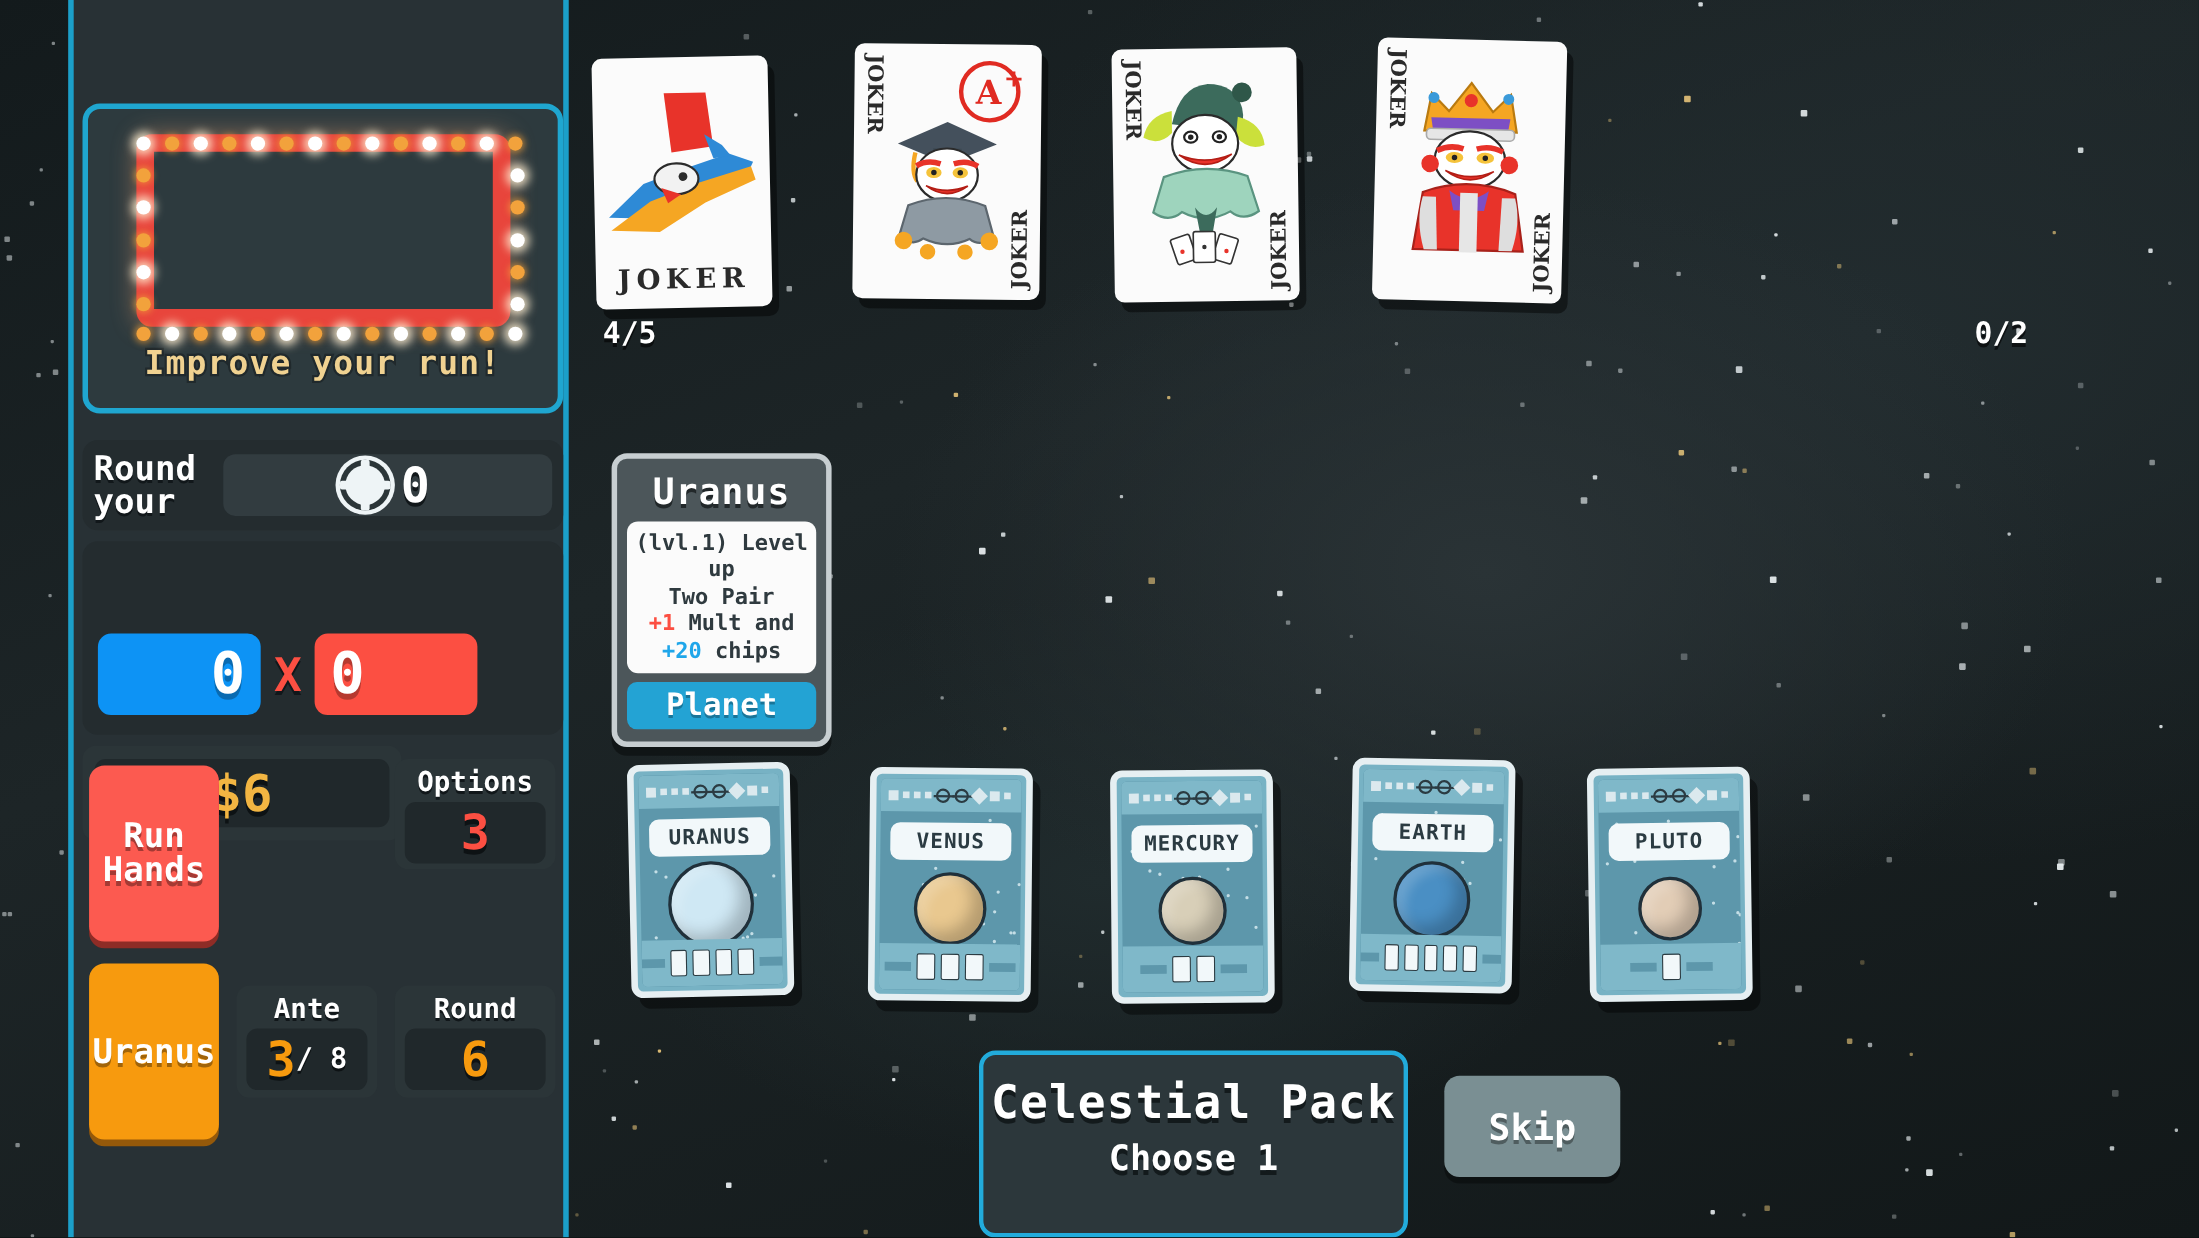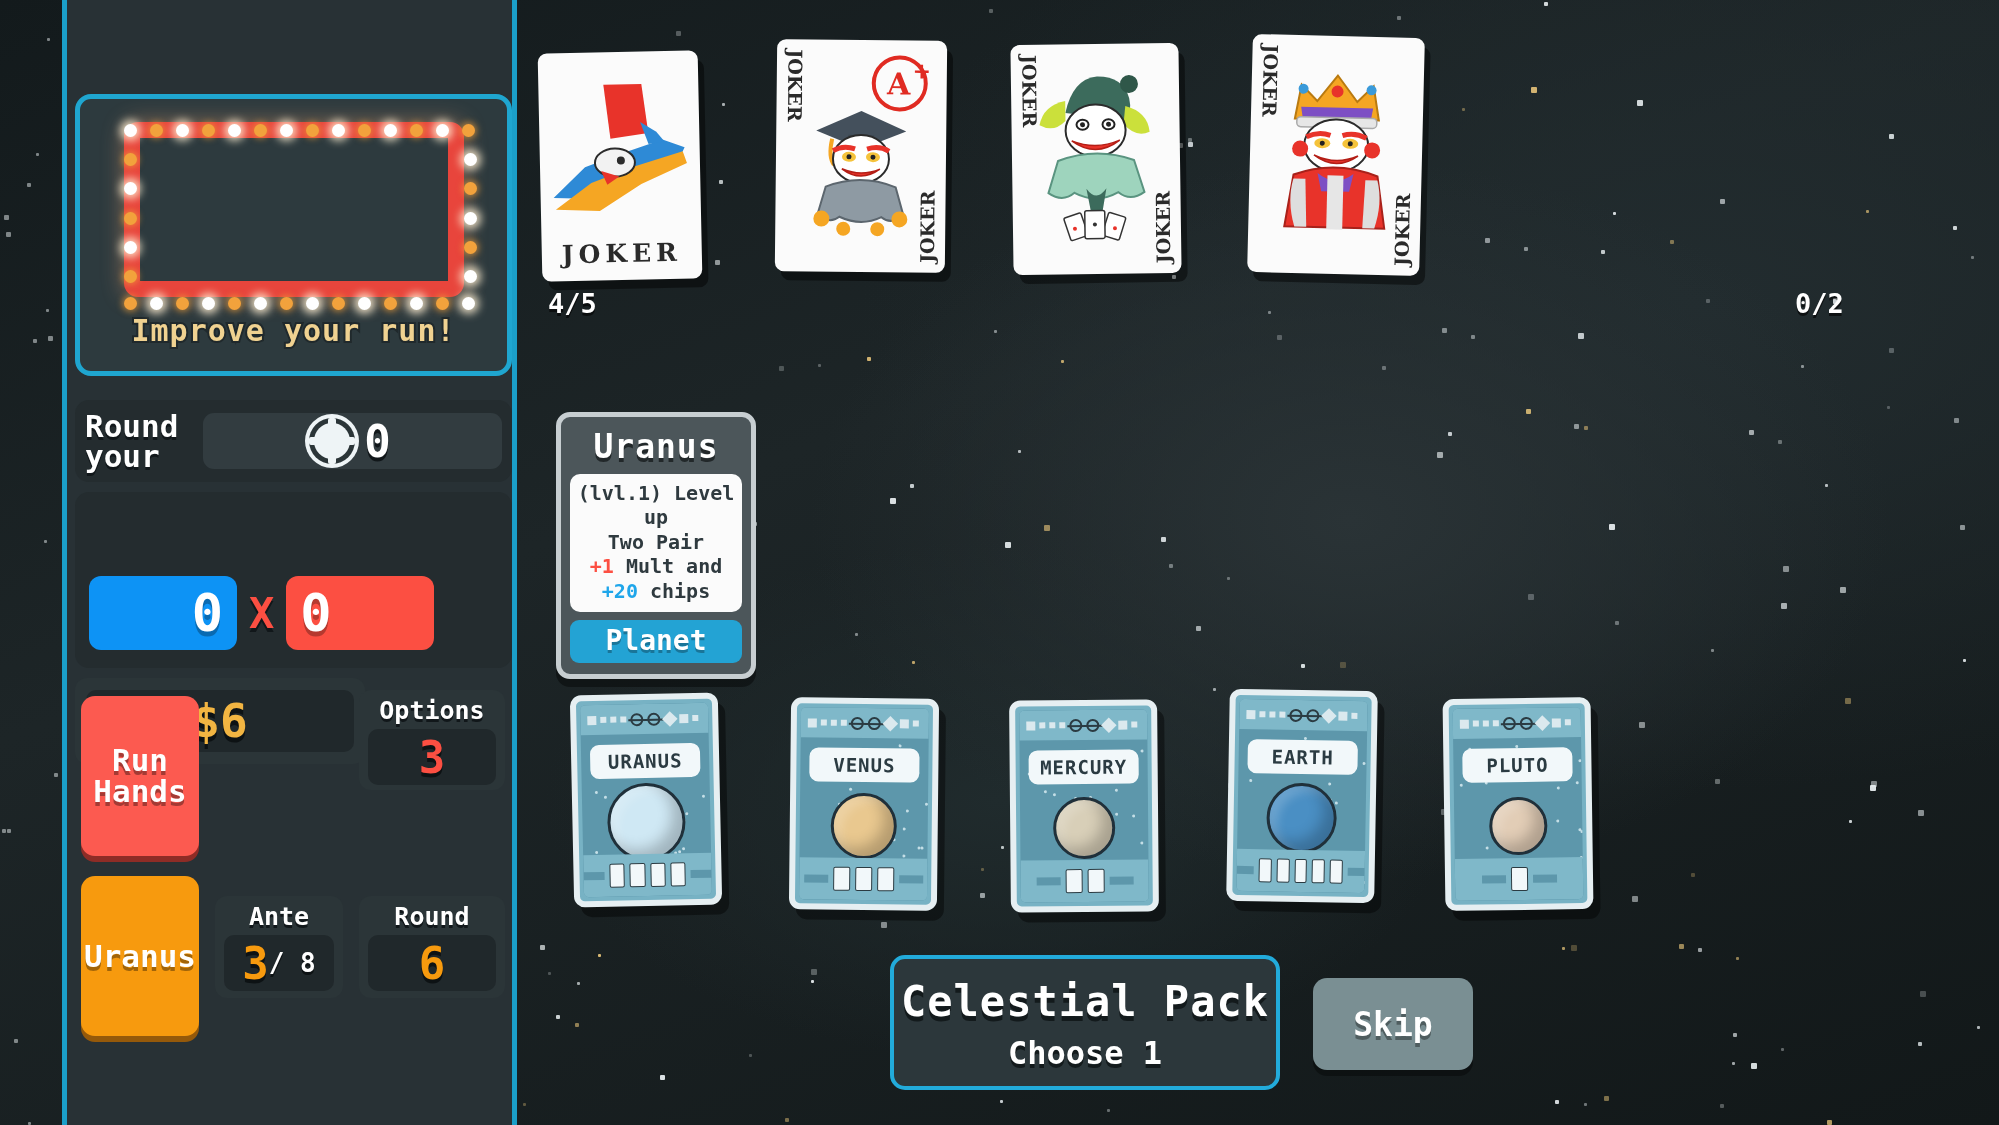--- a/index.html
+++ b/index.html
@@ -183,21 +183,21 @@
     border:3px solid #20303a; }
   .pc-bottom { position:absolute; left:0; right:0; bottom:0; height:42px; background:#7fb8c9;
     display:flex; align-items:center; justify-content:center; gap:5px; }
   .pc-mini { width:17px; height:24px; background:#f2f8fa; border:1px solid #2b3b42; border-radius:2px; }
   .pc-line { width:24px; height:8px; background:#5d97ab; }
   .pc-starfield { position:absolute; inset:0; }
   .pstar { position:absolute; width:3px; height:3px; background:#dff0f5; border-radius:50%; opacity:.8; }
 
   
   #pack-panel {
-    position:absolute; left:890px; top:955px; width:390px; height:135px;
+    position:absolute; left:890px; top:955px; width:390px; height:170px;
     background:#2c373b; border:4px solid #22abdb; border-radius:15px;
     display:flex; flex-direction:column; align-items:center; justify-content:flex-start; padding-top:18px;
   }
   #pack-title { font-size:42px; font-weight:bold; color:#fff; text-shadow:0 5px 0 #131a1c; letter-spacing:1px; }
   #pack-sub { margin-top:8px; font-size:32px; font-weight:bold; color:#fff; text-shadow:0 4px 0 #131a1c; }
   #skip-btn {
     position:absolute; left:1313px; top:978px; width:160px; height:92px;
     background:#7a8f93; border-radius:14px; display:flex; align-items:center; justify-content:center;
     box-shadow: 0 6px 0 rgba(0,0,0,.35);
   }

